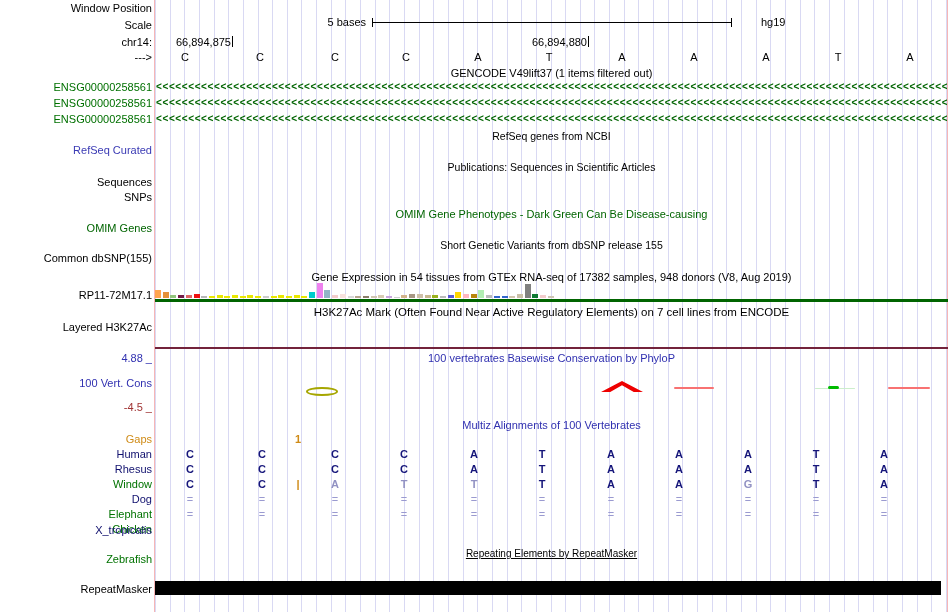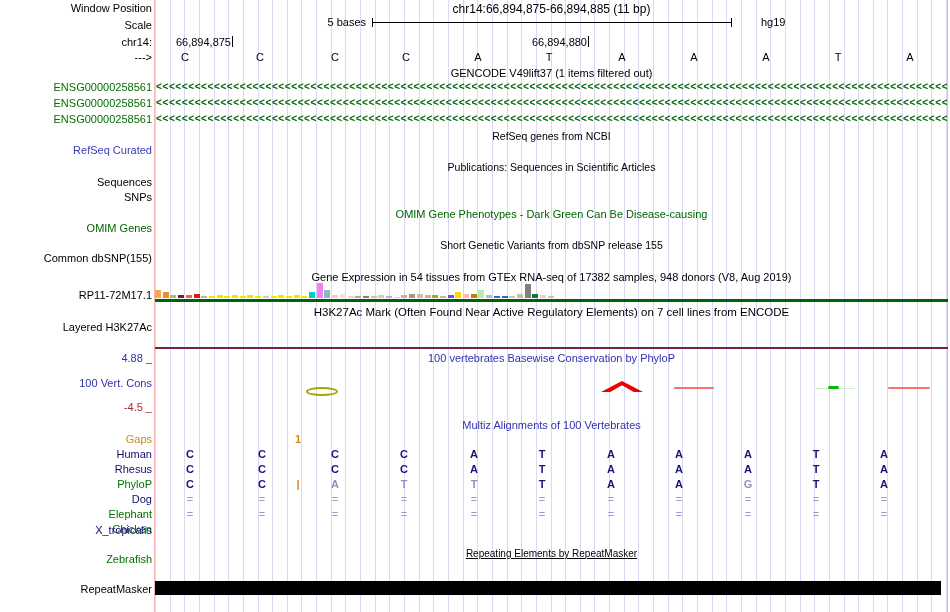--- a/index.html
+++ b/index.html
@@ -40,21 +40,20 @@
 </style>
 </head>
 <body>
 
 <div id="canvas">
   <div id="track-bg"></div>
   <div id="left-bound"></div>
   <div id="right-bound"></div>
 
   <div id="header-line">
-    <span>chr14:66,894,875-66,894,885 (11 bp)</span>
   </div>
 
   <span id="scale-label">5 bases</span>
   <div id="ruler-line"></div>
   <div id="ruler-tick-l"></div>
   <div id="ruler-tick-r"></div>
   <span id="assembly">hg19</span>
 
   <span id="coord-1" class="coord">66,894,875</span>
   <span id="coord-2" class="coord">66,894,880</span>
@@ -73,21 +72,21 @@
       <div class="lbl" style="top: 222px; color: rgb(0, 100, 0);">OMIM Genes</div>
       <div class="lbl" style="top: 252px; color: rgb(0, 0, 0);">Common dbSNP(155)</div>
       <div class="lbl" style="top: 289px; color: rgb(0, 0, 0);">RP11-72M17.1</div>
       <div class="lbl" style="top: 321px; color: rgb(0, 0, 0);">Layered H3K27Ac</div>
       <div class="lbl" style="top: 352px; color: rgb(48, 48, 176);">4.88 _</div>
       <div class="lbl" style="top: 377px; color: rgb(48, 48, 176);">100 Vert. Cons</div>
       <div class="lbl" style="top: 401px; color: rgb(160, 51, 51);">-4.5 _</div>
       <div class="lbl" style="top: 433px; color: rgb(207, 139, 23);">Gaps</div>
       <div class="lbl" style="top: 448px; color: rgb(16, 16, 110);">Human</div>
       <div class="lbl" style="top: 463px; color: rgb(16, 16, 110);">Rhesus</div>
-      <div class="lbl" style="top: 478px; color: rgb(0, 114, 0);">PhyloP</div>
+      <div class="lbl" style="top: 478px; color: rgb(0, 114, 0);">Window</div>
       <div class="lbl" style="top: 493px; color: rgb(16, 16, 110);">Dog</div>
       <div class="lbl" style="top: 508px; color: rgb(0, 114, 0);">Elephant</div>
       <div class="lbl" style="top: 523px; color: rgb(0, 114, 0);">Chicken</div>
       <div class="lbl" style="top: 524px; color: rgb(16, 16, 110); margin-left: 33px;">X_tropicalis</div>
       <div class="lbl" style="top: 553px; color: rgb(0, 114, 0);">Zebrafish</div>
       <div class="lbl" style="top: 583px; color: rgb(0, 0, 0);">RepeatMasker</div>
       <div class="ttl" style="top: 67px; color: rgb(0, 0, 0); font-size: 11px;">GENCODE V49lift37 (1 items filtered out)</div>
       <div class="ttl" style="top: 130px; color: rgb(0, 0, 0); font-size: 10.5px;">RefSeq genes from NCBI</div>
       <div class="ttl" style="top: 161px; color: rgb(0, 0, 0); font-size: 10.5px;">Publications: Sequences in Scientific Articles</div>
       <div class="ttl" style="top: 208px; color: rgb(0, 100, 0); font-size: 11px;">OMIM Gene Phenotypes - Dark Green Can Be Disease-causing</div>

